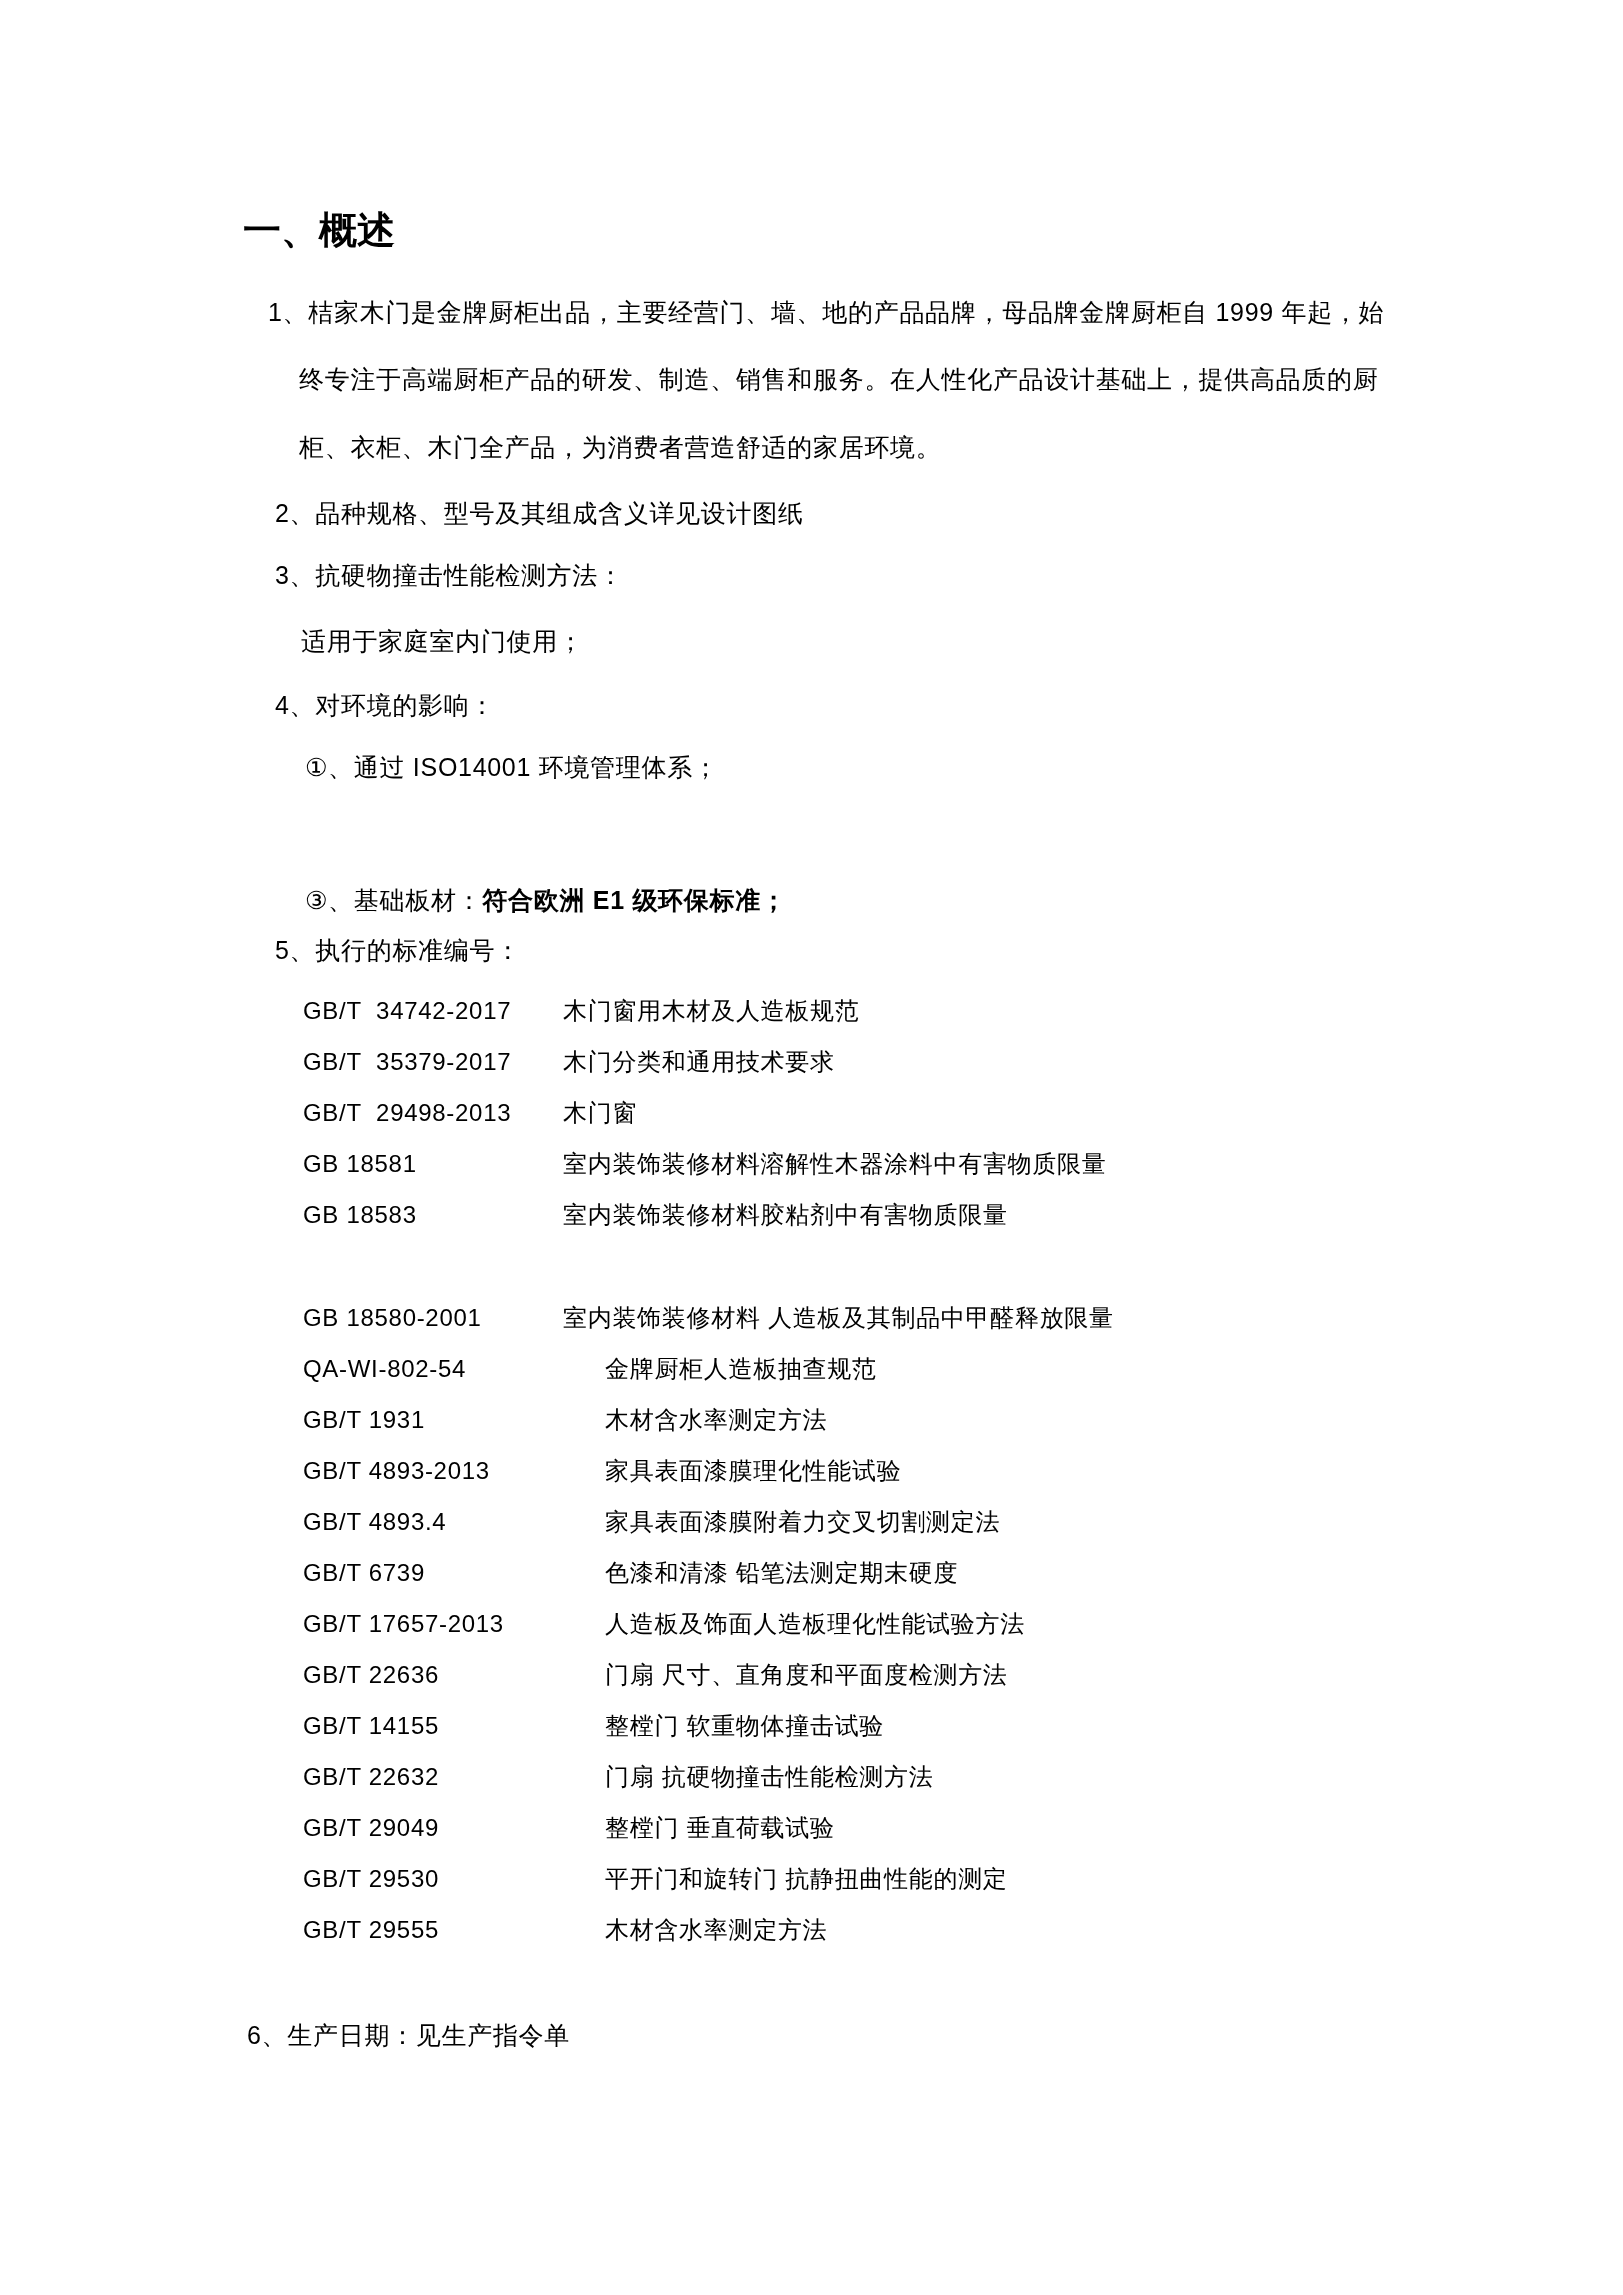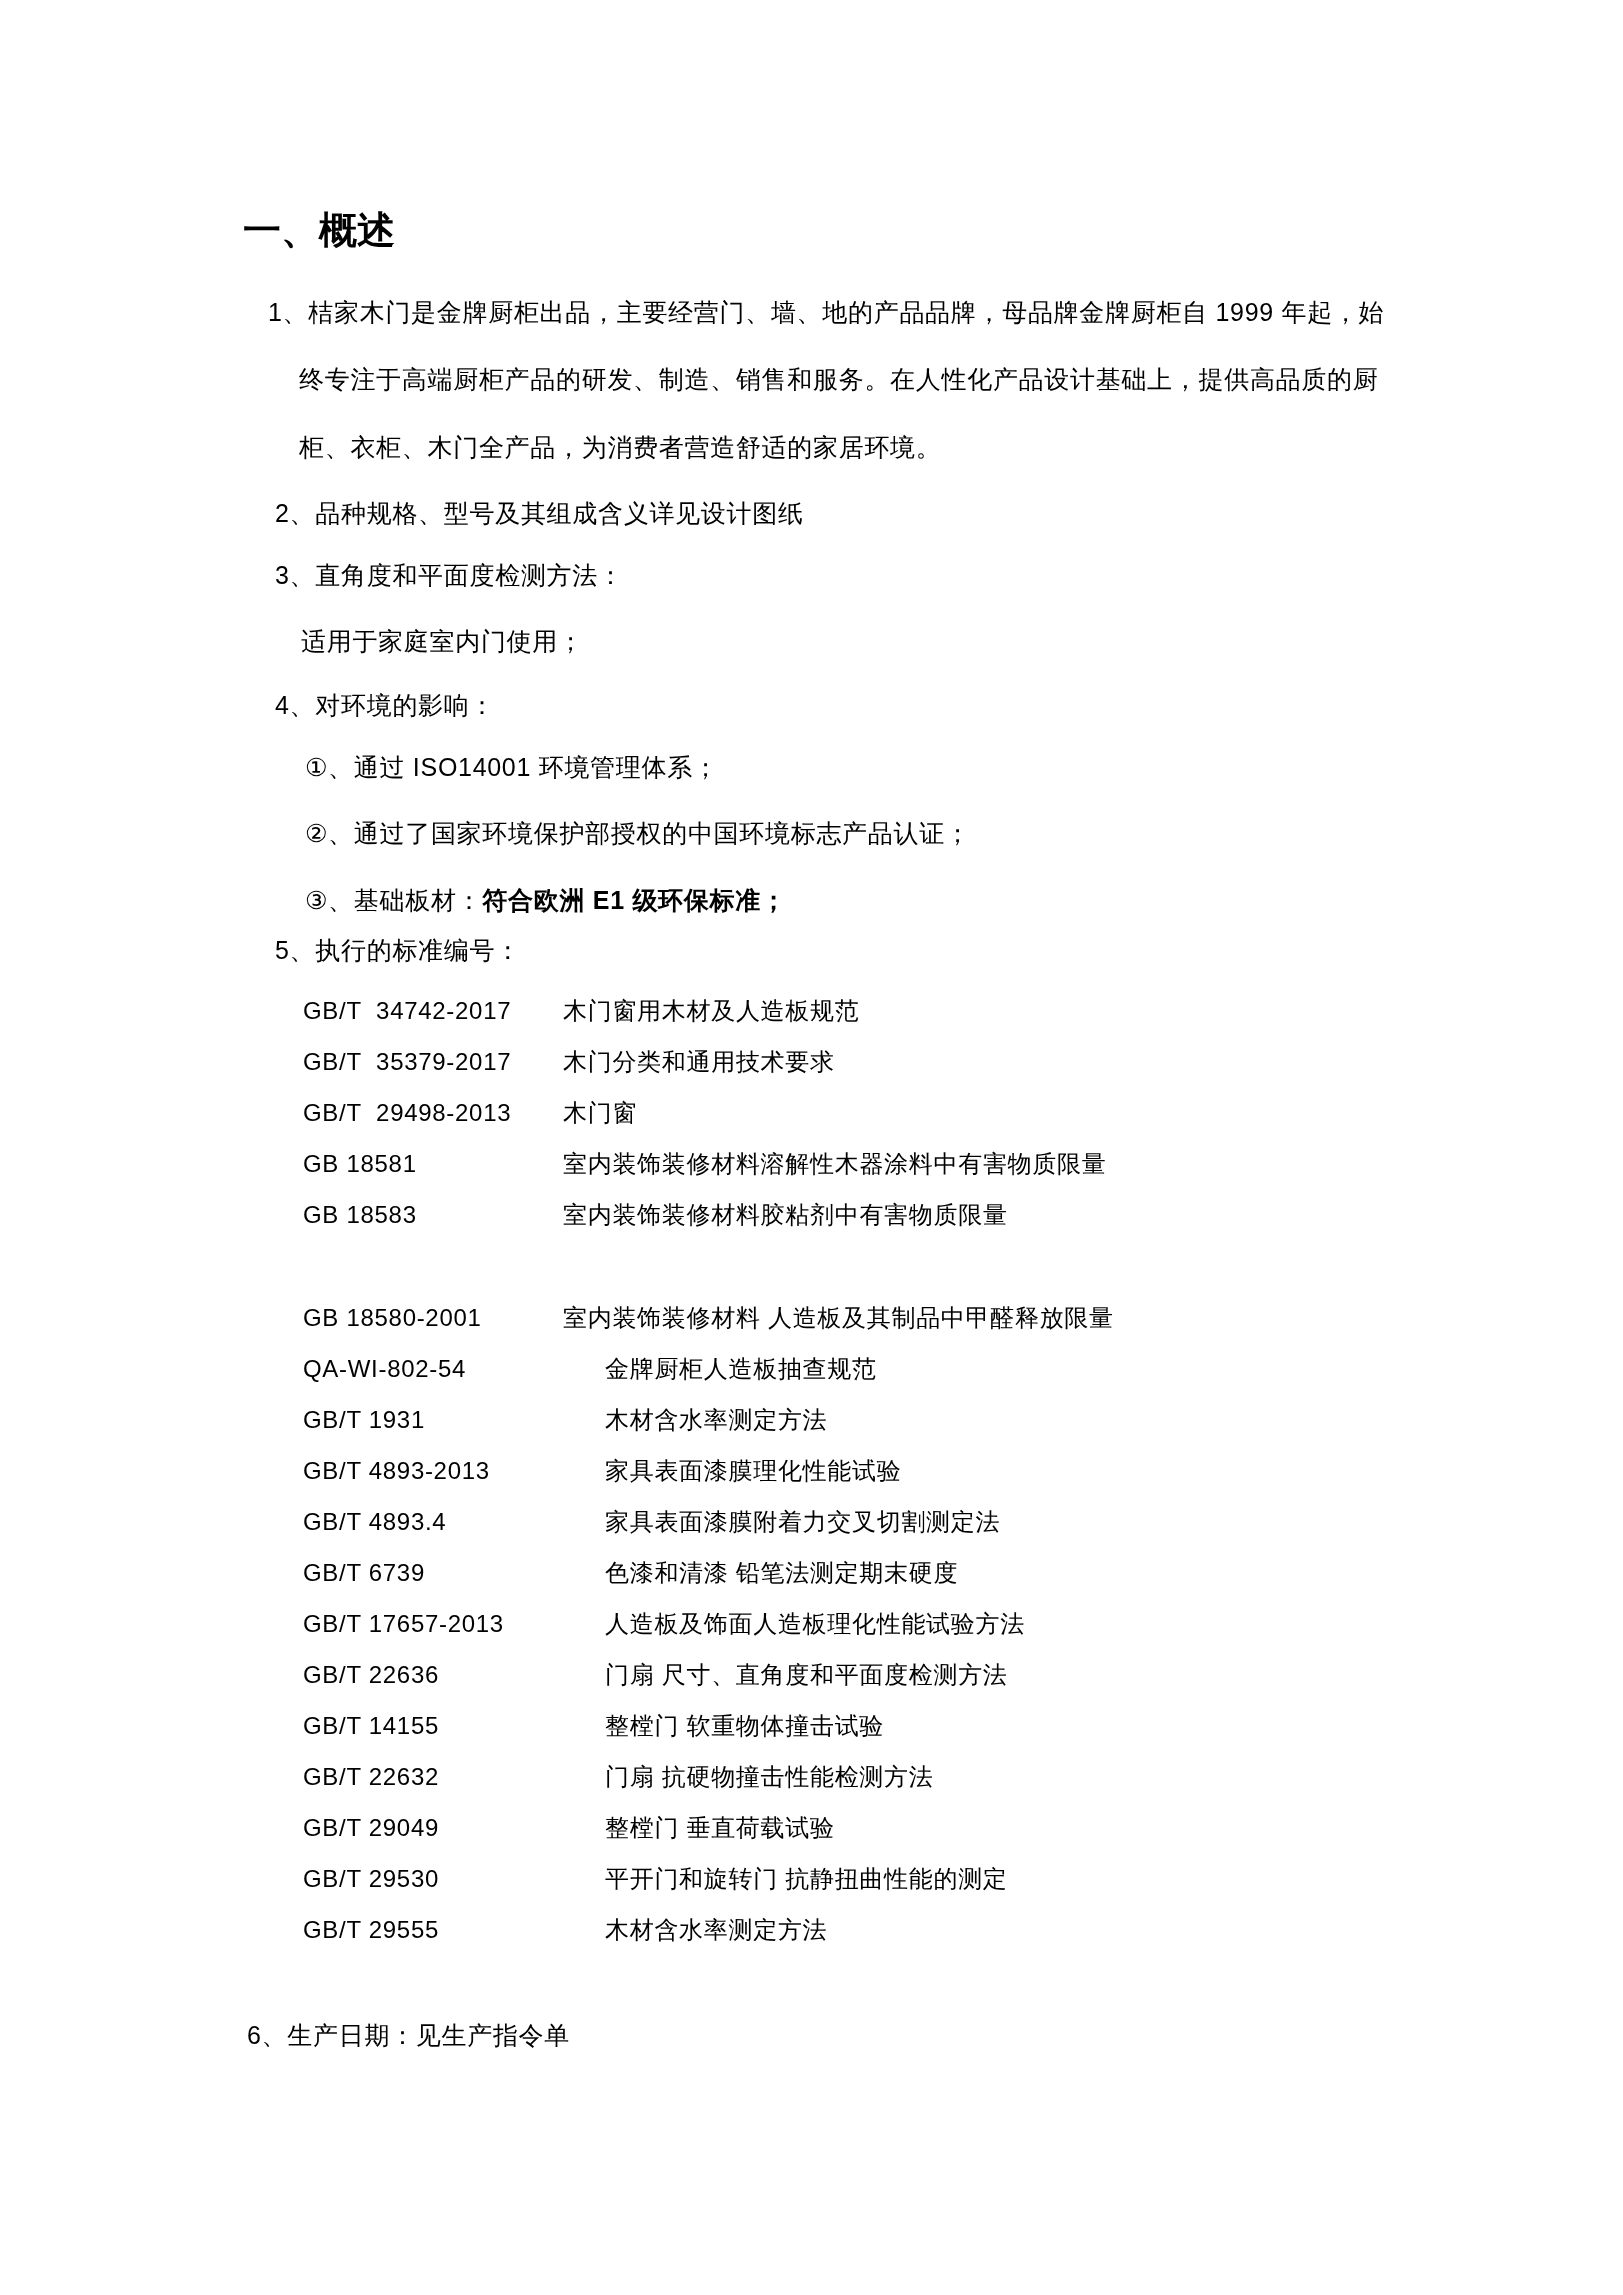--- a/index.html
+++ b/index.html
@@ -66,29 +66,28 @@
 <div class="page">
 
   <h1 class="heading" style="top:208px">一、概述</h1>
 
   <div class="ln i1" style="top:297px"><span class="lbl">1、</span><span>桔家木门是金牌厨柜出品，主要经营门、墙、地的产品品牌，母品牌金牌厨柜自 1999 年起，始</span></div>
   <div class="ln ic" style="top:432px">柜、衣柜、木门全产品，为消费者营造舒适的家居环境。</div>
   <div class="ln ic" style="top:364px">终专注于高端厨柜产品的研发、制造、销售和服务。在人性化产品设计基础上，提供高品质的厨</div>
 
   <div class="ln num" style="top:498px"><span class="lbl">2、</span><span>品种规格、型号及其组成含义详见设计图纸</span></div>
 
-  <div class="ln num" style="top:560px"><span class="lbl">3、</span><span>直角度和平面度检测方法：</span></div>
+  <div class="ln num" style="top:560px"><span class="lbl">3、</span><span>抗硬物撞击性能检测方法：</span></div>
 
   <div class="ln sub" style="top:626px">适用于家庭室内门使用；</div>
 
   <div class="ln num" style="top:690px"><span class="lbl">4、</span><span>对环境的影响：</span></div>
 
   <div class="ln circ" style="top:752px"><span class="lbl">①、</span><span>通过 ISO14001 环境管理体系；</span></div>
 
-  <div class="ln circ" style="top:818px"><span class="lbl">②、</span><span>通过了国家环境保护部授权的中国环境标志产品认证；</span></div>
 
   <div class="ln circ" style="top:885px"><span class="lbl">③、</span><span>基础板材：</span><span class="bd">符合欧洲 E1 级环保标准；</span></div>
 
   <div class="ln num" style="top:935px"><span class="lbl">5、</span><span>执行的标准编号：</span></div>
 
   <div class="std" style="top:995px">
       <span class="code">GB/T  34742-2017</span>
       <span class="desc d-mid">木门窗用木材及人造板规范</span>
     </div>
   <div class="std" style="top:1046px">

